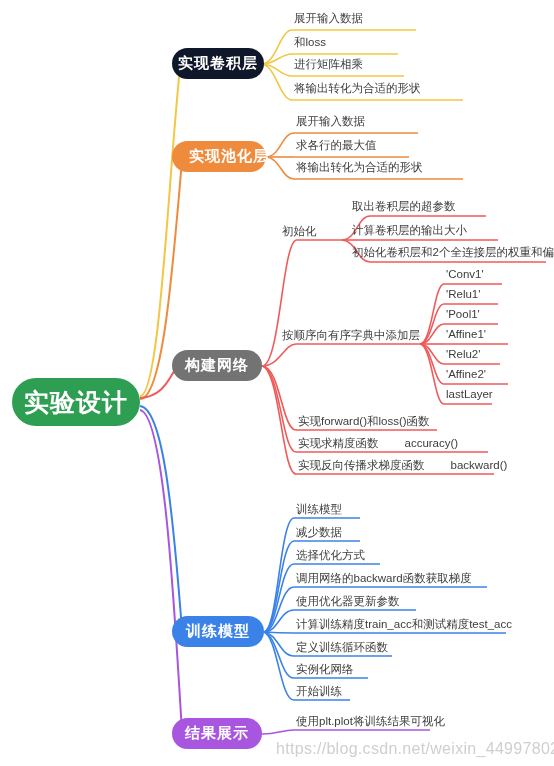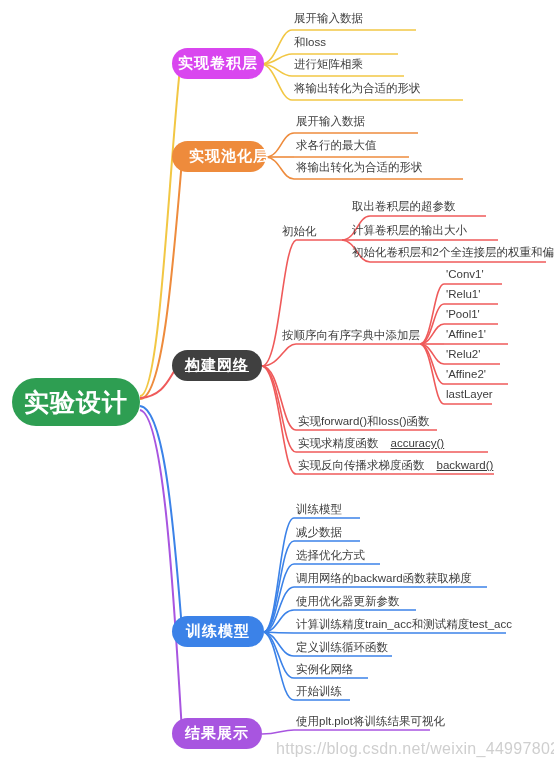--- a/index.html
+++ b/index.html
@@ -18,21 +18,21 @@
   .root{
     left:12px;top:378px;width:128px;height:48px;
     background:#2e9e52;font-size:25px;border-radius:24px;
   }
   .branch{height:31px;border-radius:16px;font-size:15px;}
 
   .leaf{
     position:absolute;white-space:nowrap;color:#3c3c3c;
     font-size:11.5px;line-height:12px;
   }
-  .leaf .sub{margin-left:12px;text-decoration:underline;}
+  .leaf .sub{margin-left:26px;}
 
   .watermark{
     position:absolute;left:276px;top:740px;
     font-size:16px;color:#cfcfcf;letter-spacing:.3px;white-space:nowrap;
     font-family:"Liberation Sans","DejaVu Sans",sans-serif;
   }
 </style>
 </head>
 <body>
 
@@ -125,29 +125,29 @@
     <g stroke="#a855e0" stroke-width="1.6" fill="none">
       <path d="M262,734 C278,734 282,730 294,730"></path>
       <path d="M294,730 H430"></path>
     </g>
   </svg>
 
   <div class="node root">
     <span>实验设计</span>
   </div>
 
-  <div class="node branch" style="left:172px;top:48px;width:92px;background:#d946ef;">
+  <div class="node branch" style="left:172px;top:48px;width:92px;background:#0f172a;">
     <span>实现卷积层</span>
   </div>
 
   <div class="node branch" style="left:172px;top:141px;width:94px;background:#ee8b3c;padding-left:20px;">
     <span>实现池化层</span>
   </div>
 
-  <div class="node branch" style="left:172px;top:350px;width:90px;background:#404040;text-decoration:underline;">
+  <div class="node branch" style="left:172px;top:350px;width:90px;background:#737373;">
     <span>构建网络</span>
   </div>
 
   <div class="node branch" style="left:172px;top:616px;width:92px;background:#3b82e8;">
     <span>训练模型</span>
   </div>
 
   <div class="node branch" style="left:172px;top:718px;width:90px;background:#a855e0;">
     <span>结果展示</span>
   </div>

